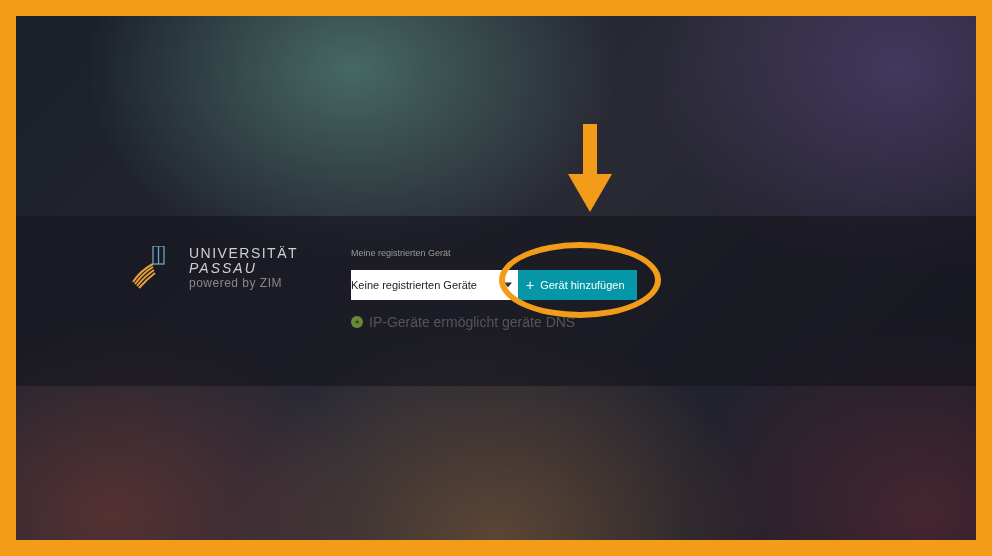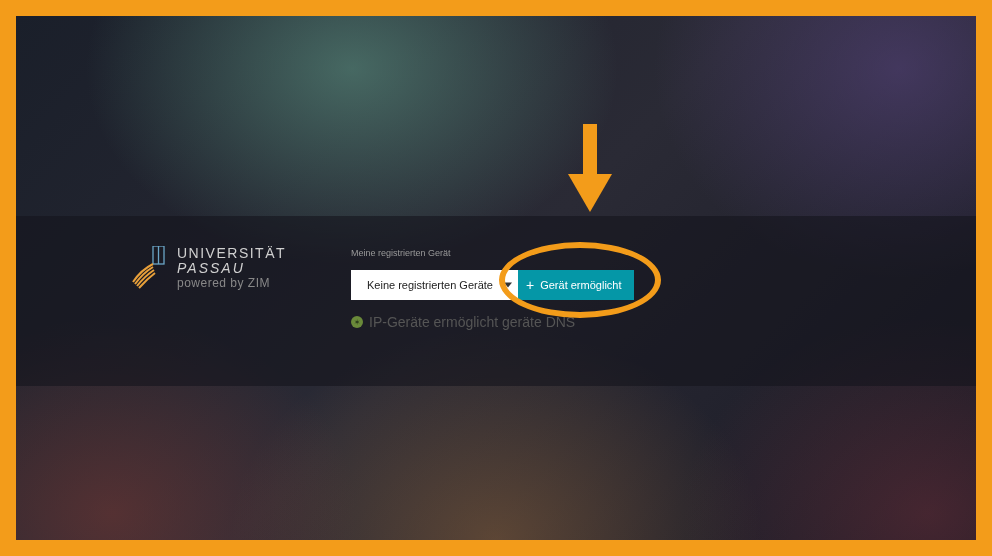--- a/index.html
+++ b/index.html
@@ -38,21 +38,21 @@
       right: 0;
       height: 170px;
       background: rgba(20, 20, 28, 0.6);
     }
     .logo-block {
       position: absolute;
       left: 115px;
       top: 230px;
       display: flex;
       align-items: center;
-      gap: 10px;
+      gap: 22px;
     }
     .logo-icon {
       width: 36px;
       height: 44px;
     }
     .logo-text {
       display: flex;
       flex-direction: column;
       line-height: 1.05;
     }
@@ -87,21 +87,21 @@
     }
     .row {
       display: flex;
       height: 30px;
     }
     .dropdown {
       width: 167px;
       background: #fff;
       display: flex;
       align-items: center;
-      padding: 0 16px;
+      padding: 0 0;
       font-size: 11px;
       color: #222;
       position: relative;
     }
     .dropdown-arrow {
       position: absolute;
       right: 6px;
       top: 50%;
       transform: translateY(-50%);
       width: 0;
@@ -187,21 +187,21 @@
 
   <div class="form-area">
     <div class="form-label">Meine registrierten Gerät</div>
     <div class="row">
       <div class="dropdown">
         <span>Keine registrierten Geräte</span>
         <span class="dropdown-arrow"></span>
       </div>
       <button class="add-btn">
         <span class="plus-sign">+</span>
-        <span>Gerät ermöglicht</span>
+        <span>Gerät hinzufügen</span>
       </button>
     </div>
     <div class="hint-row">
       <div class="hint-icon">✶</div>
       <div class="hint-text">IP-Geräte ermöglicht geräte DNS</div>
     </div>
   </div>
 
   <svg class="arrow-annotation" width="48" height="90">
     <rect x="17" y="0" width="14" height="52" fill="#f39c1a"></rect>

